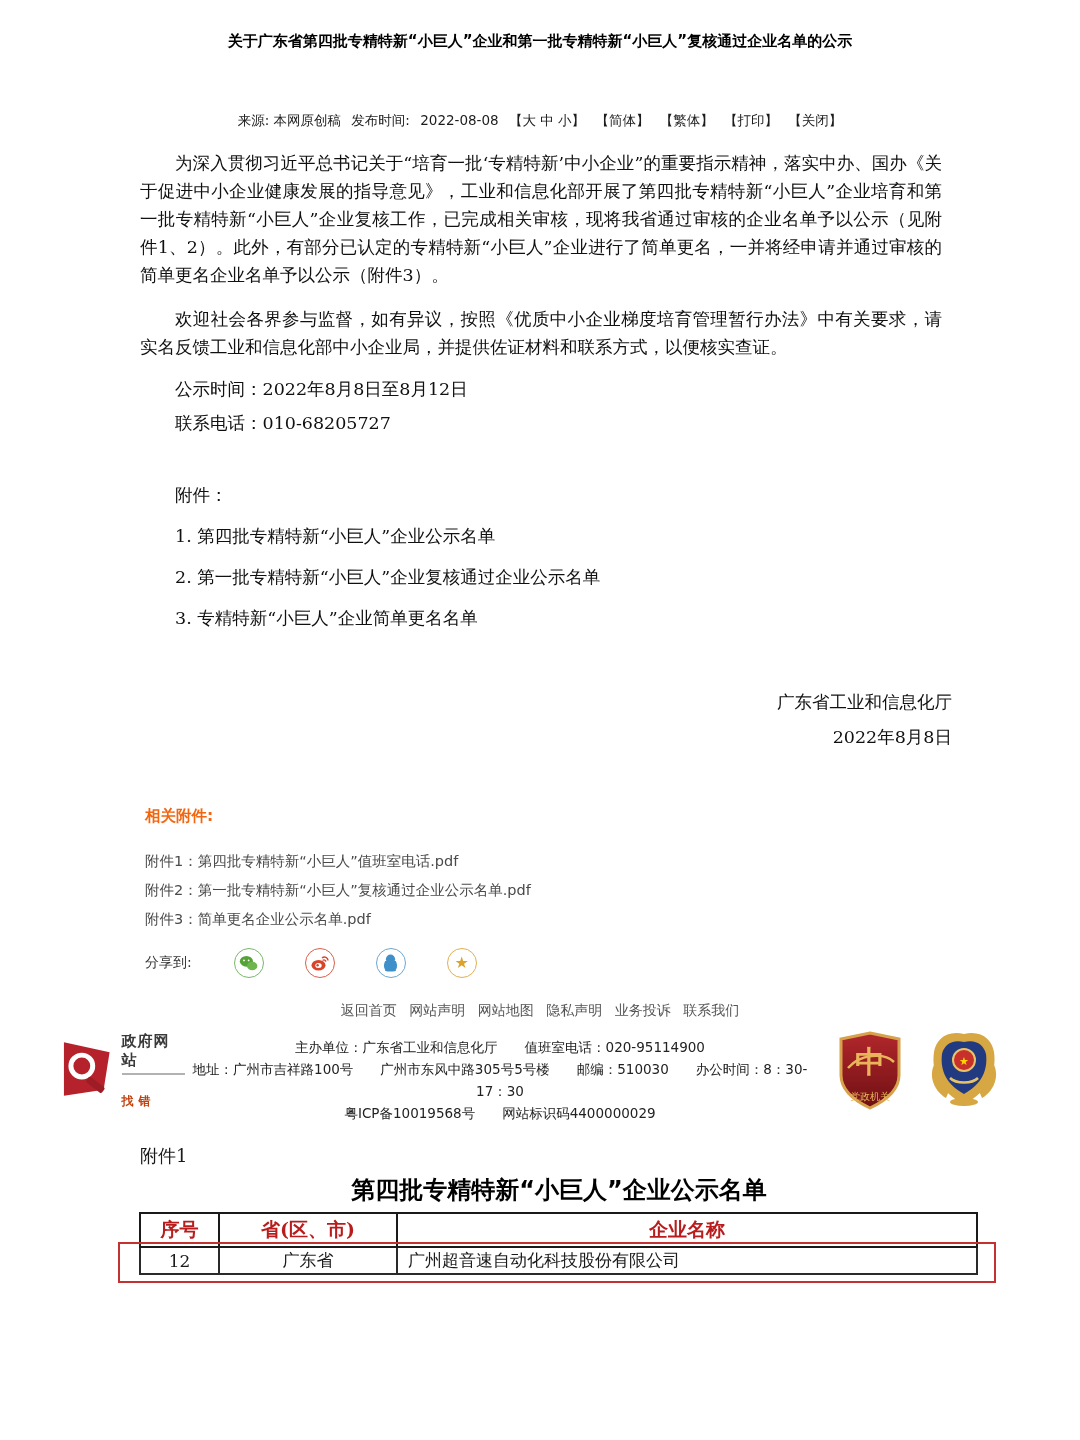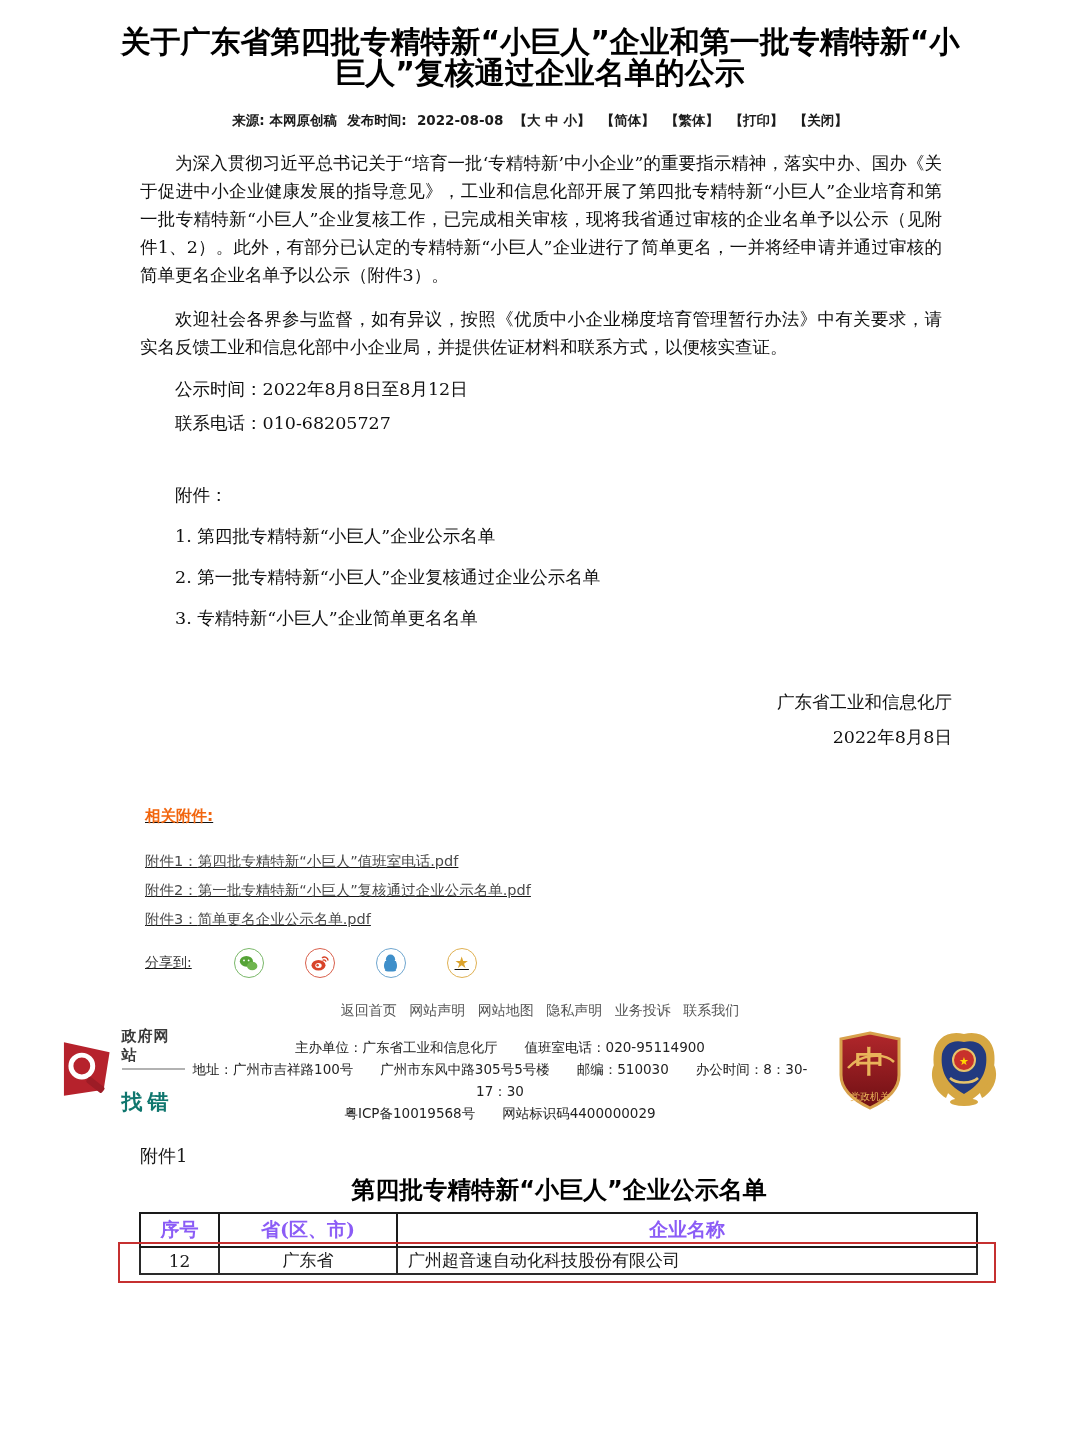--- a/index.html
+++ b/index.html
@@ -1,42 +1,42 @@
 <!DOCTYPE html>
 <html><head>
 <meta charset="utf-8">
 <style>
   html,body{margin:0;padding:0;}
   body{width:1080px;height:1440px;background:#ffffff;position:relative;
        font-family:"DejaVu Sans","Liberation Sans",sans-serif;color:#111;}
   .abs{position:absolute;}
 
   
-  .doc-title{top:26px;left:120px;width:840px;text-align:center;font-size:30px;
+  .doc-title{top:26px;left:120px;width:840px;text-align:center;font-size:15px;
              font-weight:bold;line-height:31px;color:#000;}
   .meta{top:112px;left:0;width:1080px;text-align:center;font-size:13.5px;color:#1c1c1c;}
-  .meta span{margin:0 3px;font-weight:bold;}
+  .meta span{margin:0 3px;}
   .meta .ctrl{cursor:pointer;}
 
   
   .article{top:149px;left:140px;width:802px;font-family:"DejaVu Serif","Liberation Serif",serif;
            font-size:17.5px;line-height:28px;color:#101010;}
   .article p{margin:0;text-indent:2em;text-align:justify;}
   .article p.p2{margin-top:16px;}
   .article p.info1{margin-top:14px;text-align:left;}
   .article p.info2{margin-top:6px;text-align:left;}
   .article p.attlabel{margin-top:44px;text-align:left;}
   .article p.attitem{margin-top:13px;text-align:left;}
 
   .signature{top:690px;right:128px;text-align:center;
              font-family:"DejaVu Serif","Liberation Serif",serif;font-size:17.5px;color:#101010;}
   .signature .sig-date{margin-top:11px;text-align:right;}
 
   
-  .related{top:806px;left:145px;font-size:14.5px;text-decoration:underline;}
+  .related{top:806px;left:145px;font-size:14.5px;}
   .related-heading{color:#f2660f;font-weight:bold;font-size:15.5px;}
   .related-list{margin-top:20px;}
   .related-row{line-height:29px;color:#4a4a4a;}
   .related-row a{color:#4a4a4a;text-decoration:none;cursor:pointer;}
   .share-row{margin-top:14px;display:flex;align-items:center;gap:32px;}
   .share-label{font-size:14px;color:#333;margin-right:10px;}
   .share-icon{width:30px;height:30px;border-radius:50%;margin-right:9px;display:flex;
               align-items:center;justify-content:center;box-sizing:border-box;cursor:pointer;background:#fff;}
   .ic-wechat{border:1.5px solid #7ab869;}
   .ic-weibo{border:1.5px solid #d9604c;}
@@ -45,32 +45,32 @@
 
   
   .foot-nav{top:1002px;left:0;width:1080px;text-align:center;font-size:14px;color:#555;}
   .foot-nav a{color:#555;text-decoration:none;margin:0 4px;cursor:pointer;}
   .foot-info{top:1036px;left:185px;width:630px;text-align:center;font-size:13.5px;
              line-height:22px;color:#222;}
   .find-error{top:1034px;left:60px;width:125px;height:74px;display:flex;align-items:center;cursor:pointer;}
   .fe-text{margin-left:6px;}
   .fe-top{font-size:15px;font-weight:bold;color:#3a3a3a;letter-spacing:1px;
           border-bottom:2px solid #b2b2b2;padding-bottom:3px;}
-  .fe-bottom{font-size:21px;font-weight:bold;color:#0f766e;letter-spacing:5px;margin-top:18px;}
+  .fe-bottom{font-size:12px;font-weight:bold;color:#c2410c;letter-spacing:5px;margin-top:18px;}
   .badge{cursor:pointer;}
 
   
   .att-label{top:1144px;left:140px;font-size:18px;color:#1a1a1a;
              font-family:"DejaVu Serif","Liberation Serif",serif;}
   .att-title{top:1174px;left:140px;width:838px;text-align:center;font-size:24px;
              font-weight:bold;color:#000;}
   .pub-table{top:1212px;left:139px;width:839px;border-collapse:collapse;position:absolute;
              font-family:"DejaVu Serif","Liberation Serif",serif;}
   .pub-table th{border:2px solid #1a1a1a;font-size:19px;font-weight:bold;height:32px;
-                text-align:center;color:#8b5cf6;padding:0;margin-left:29px;}
+                text-align:center;color:#b91c1c;padding:0;margin-left:29px;}
   .pub-table td{border:2px solid #2a2a2a;font-size:17px;height:25px;text-align:center;
                 color:#1a1a1a;padding:0;}
   .pub-table td.company{text-align:left;padding-left:10px;}
   .col-no{width:77px;}
   .col-prov{width:176px;border-radius:17px;}
   .annotation-box{left:118px;top:1242px;width:874px;height:37px;border:2px solid #c53030;
                   pointer-events:none;}
 </style>
 </head>
 <body>

